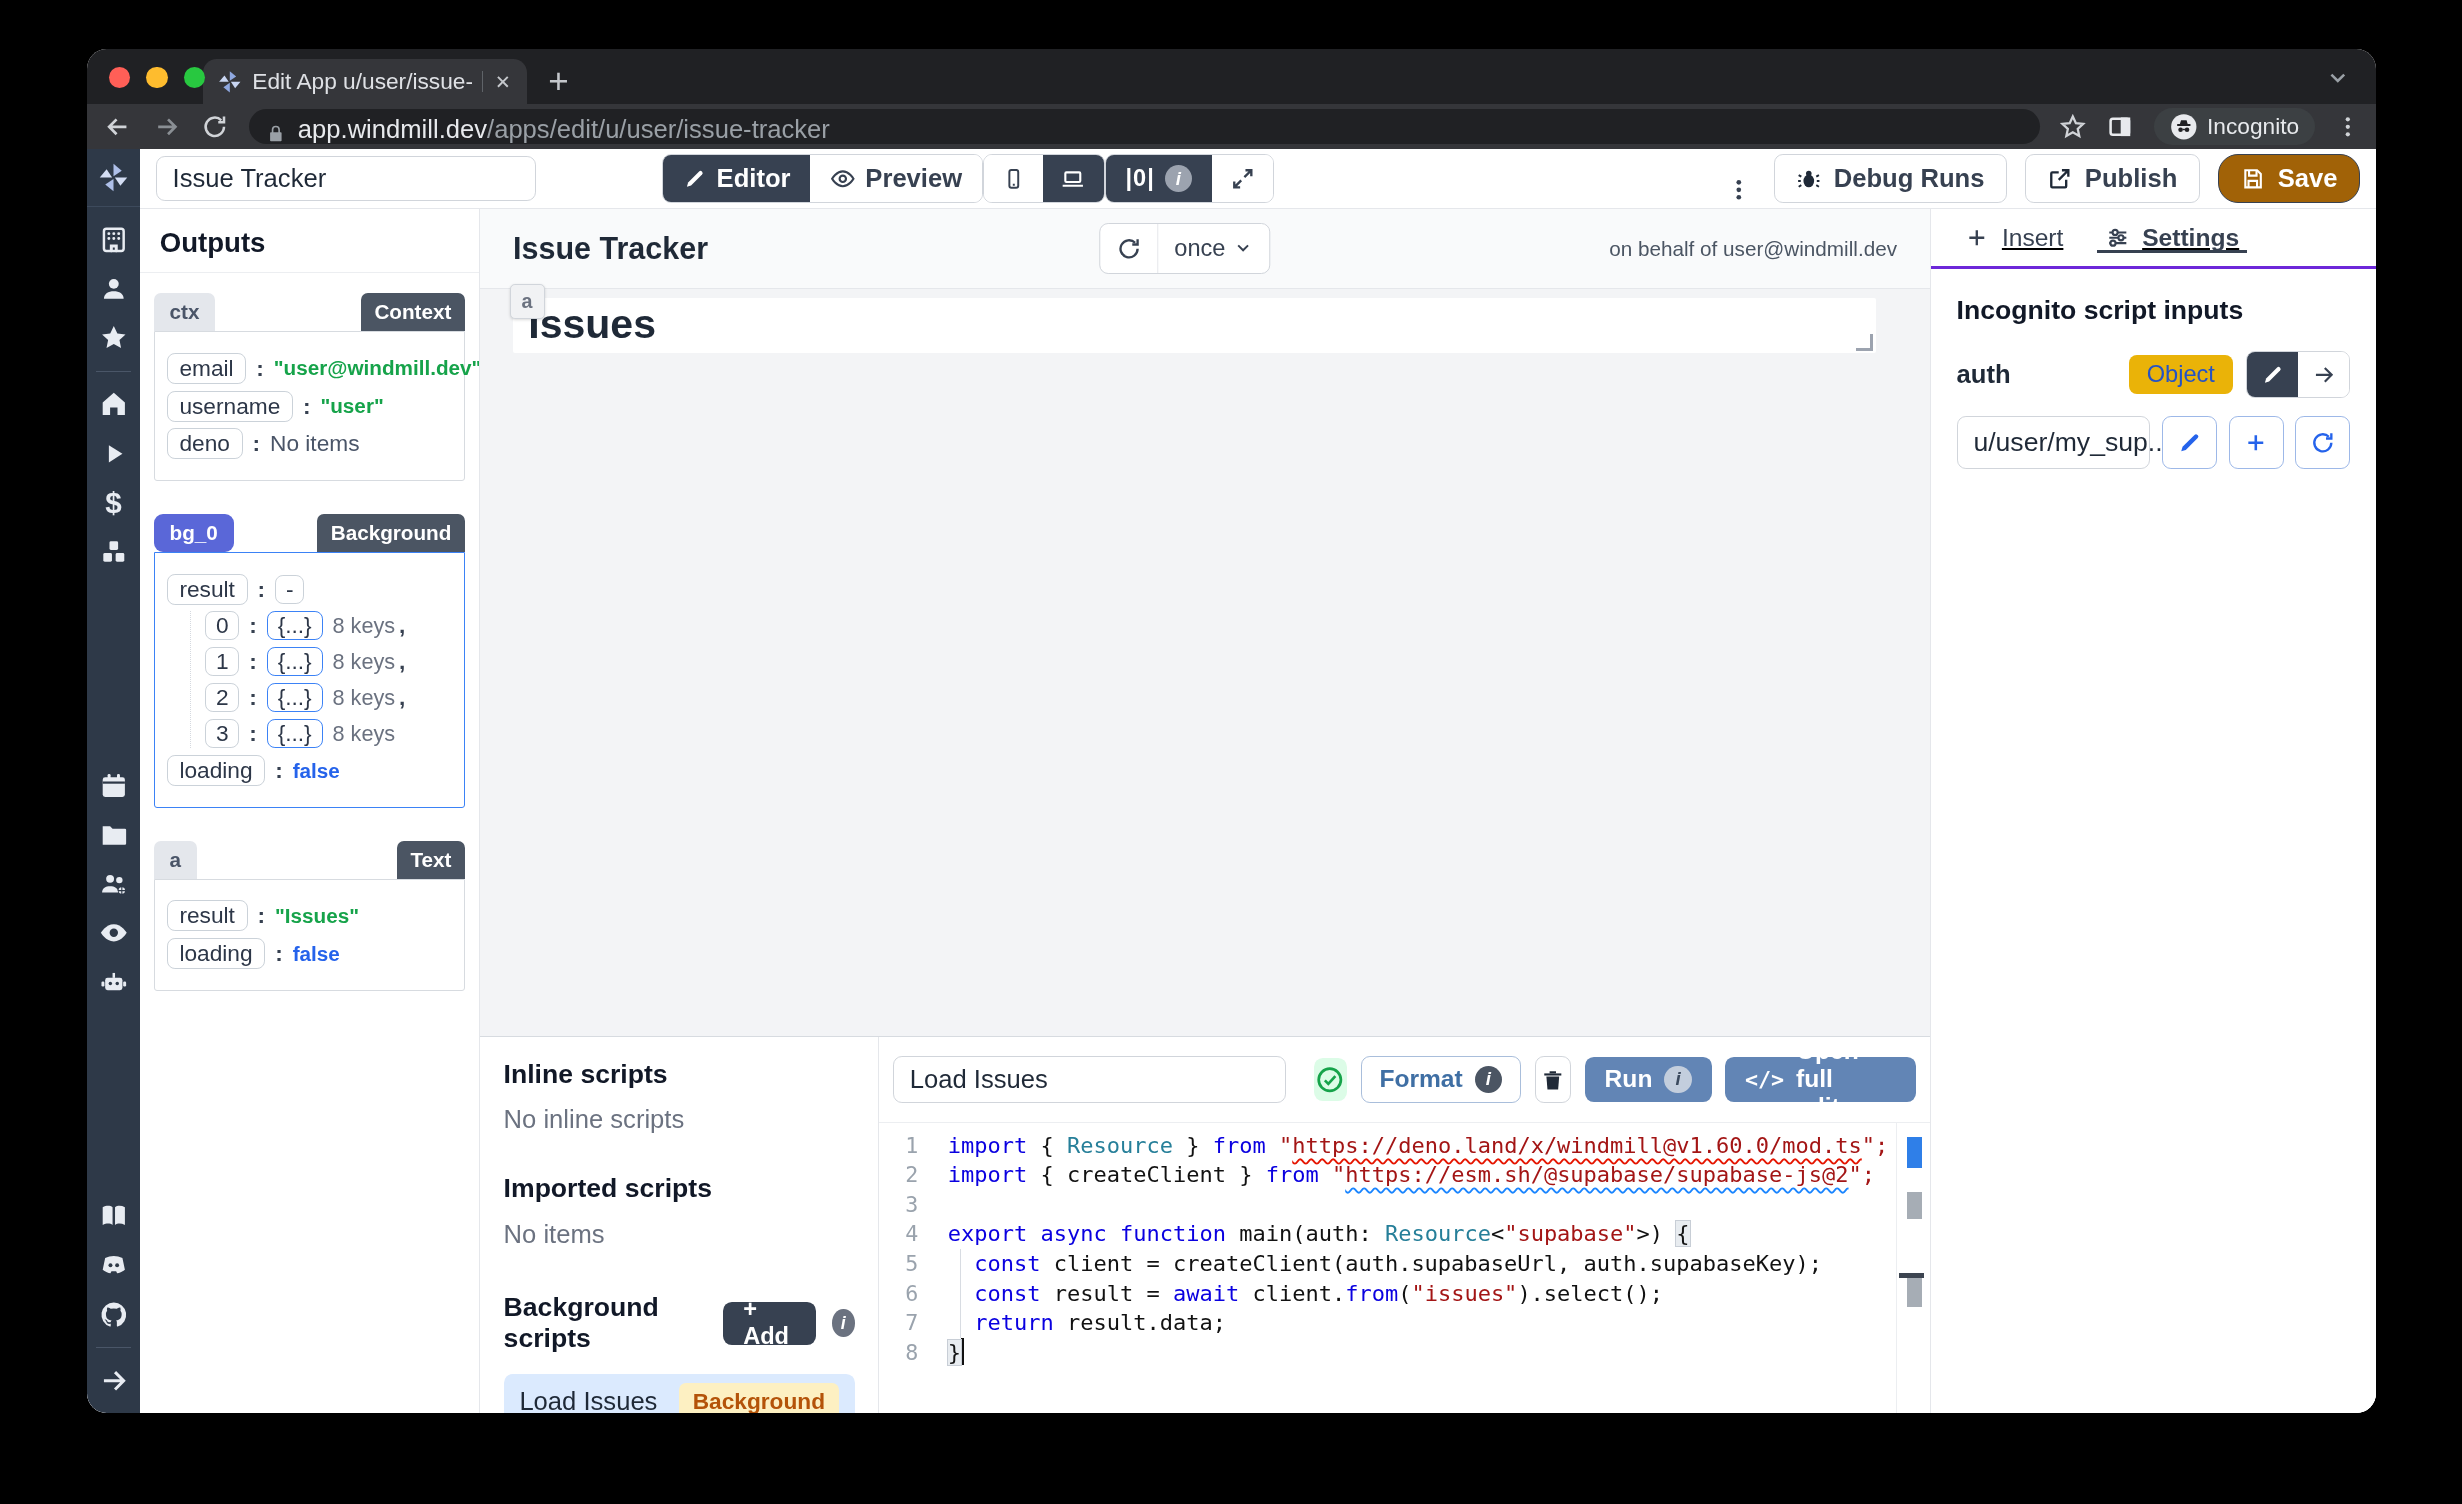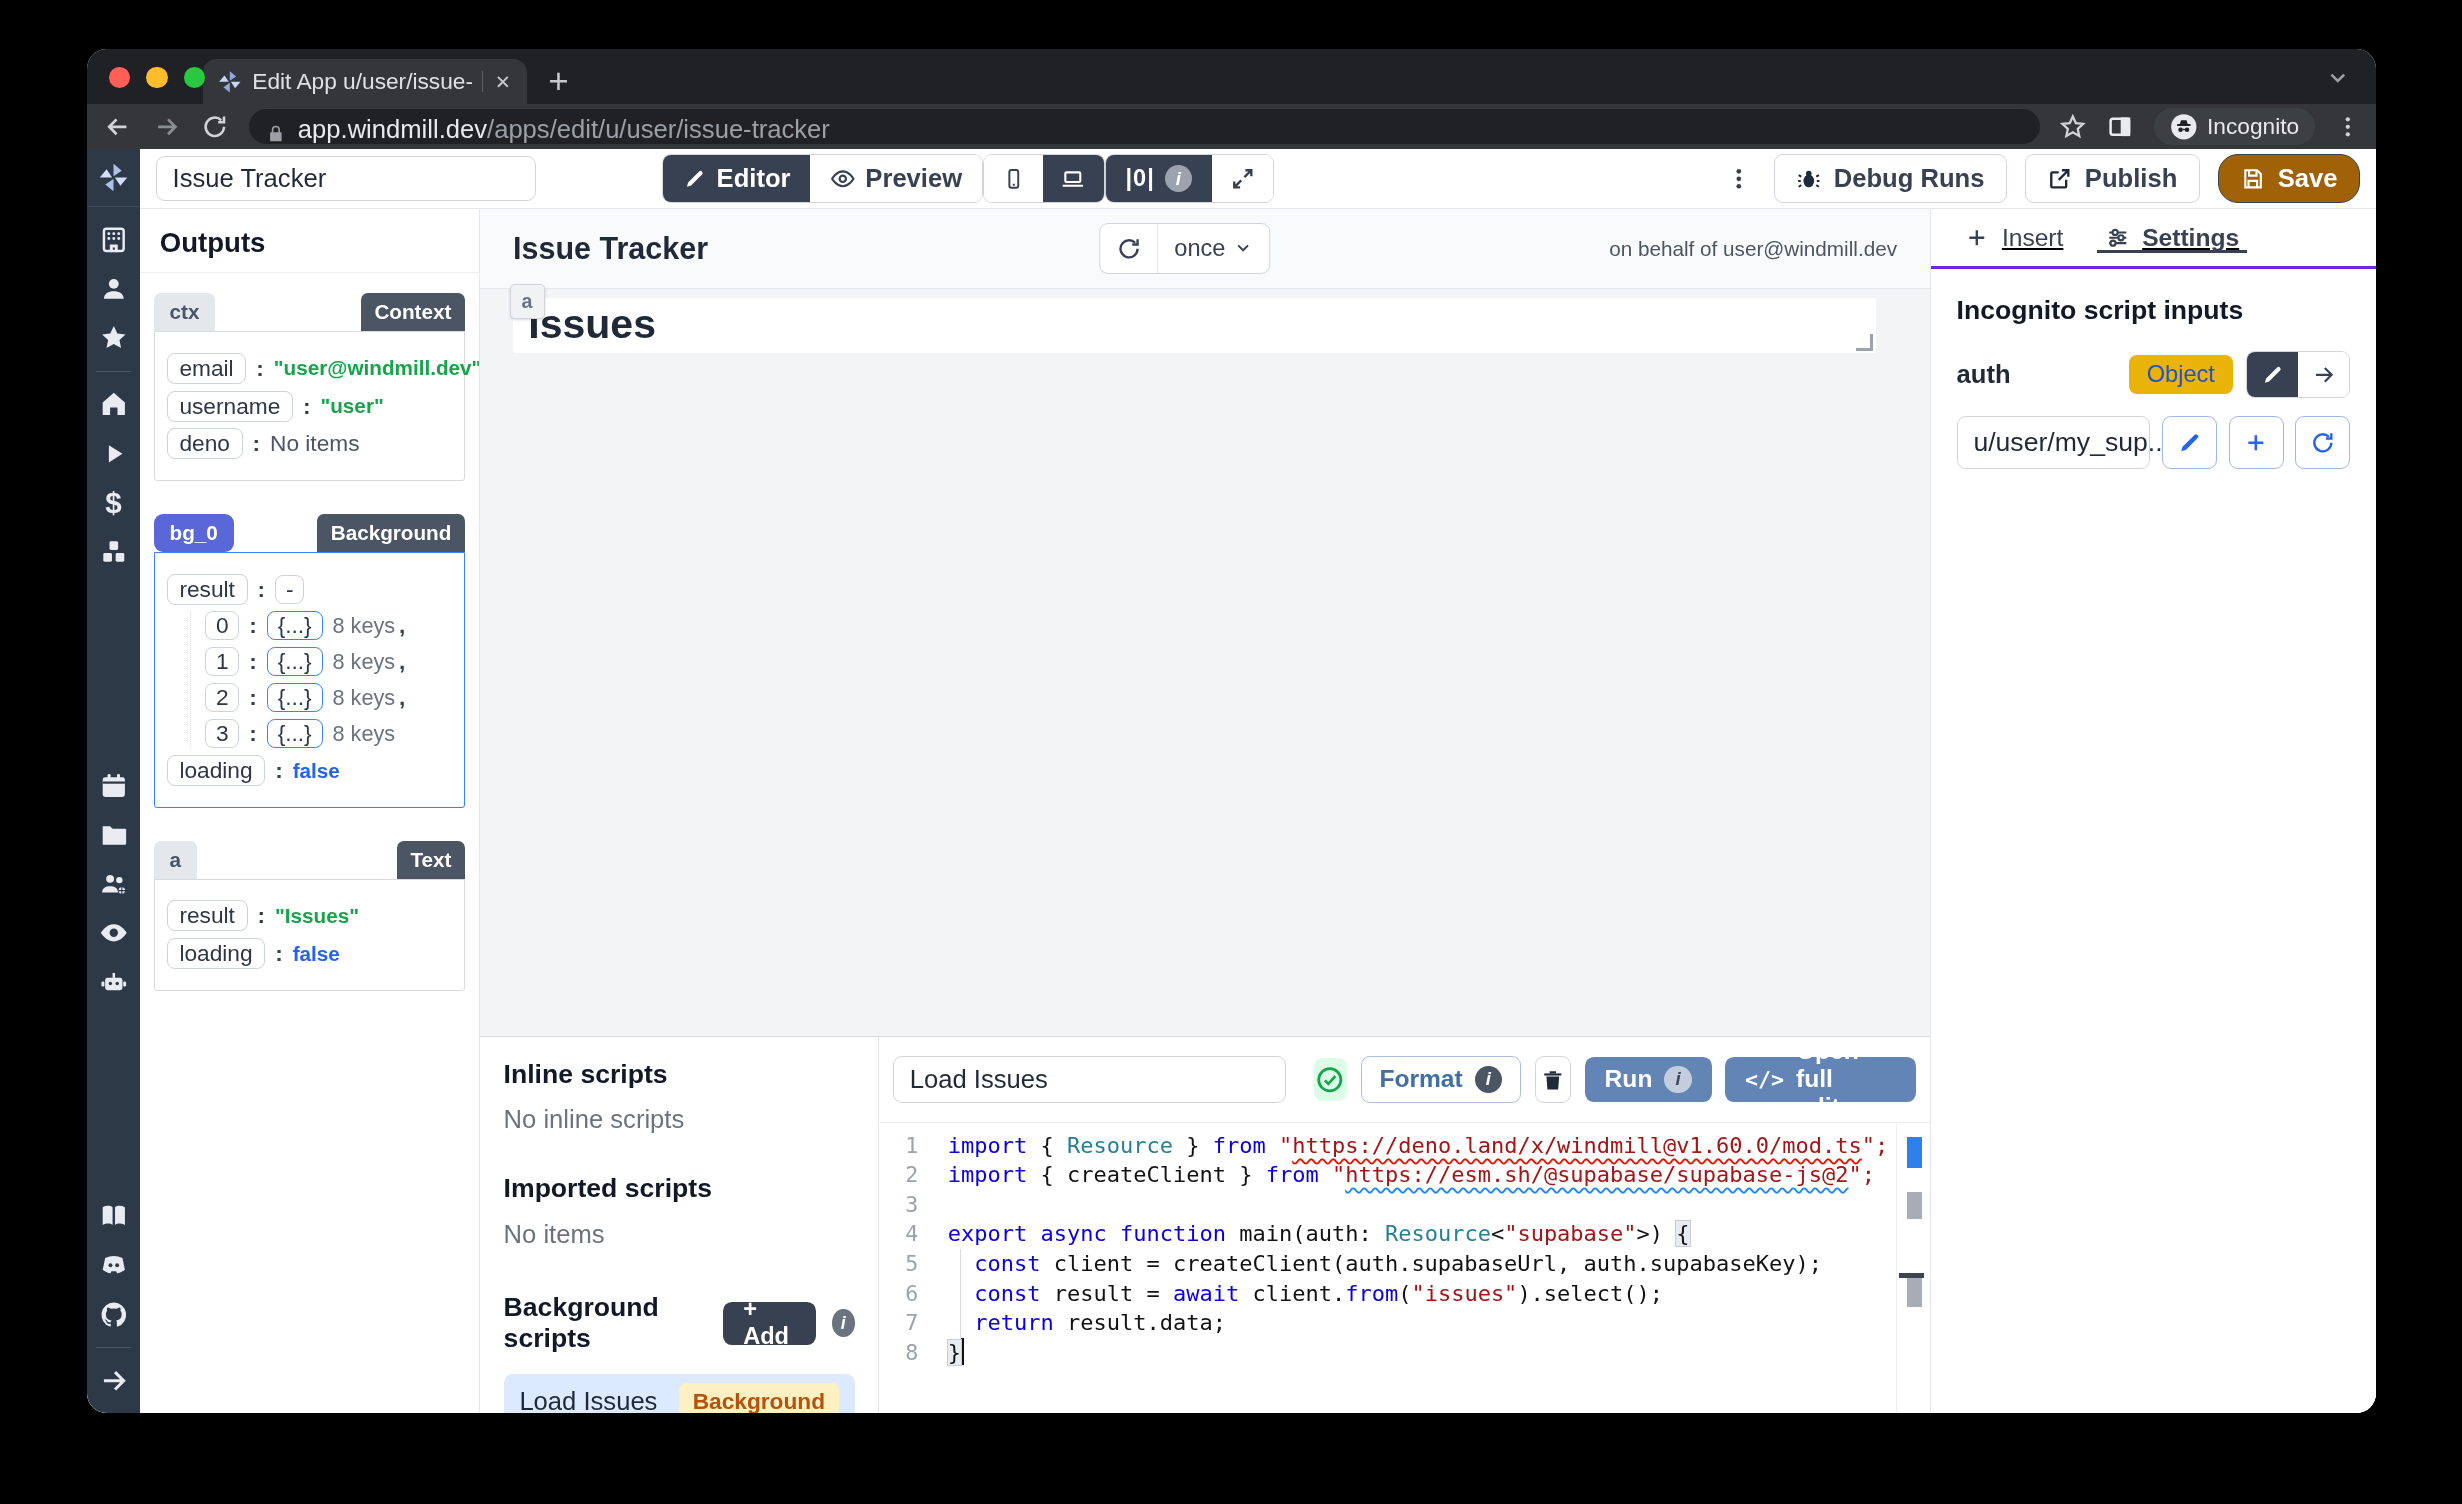--- a/index.html
+++ b/index.html
@@ -46,21 +46,21 @@
   .name-input{width:347px;height:43px;border:1.5px solid #d1d5db;border-radius:8.9px;font-size:25.6px;color:#1f2937;
     padding:0 15.8px;font-family:"Liberation Sans",sans-serif;}
   .tgroups{display:flex;align-items:center;margin-left:126px;}
   .seg{display:flex;border-radius:8.9px;overflow:hidden;border:1.5px solid #d1d5db;height:47px;}
   .seg>*{display:flex;align-items:center;gap:9.9px;padding:0 19.7px;font-size:25.6px;font-weight:700;background:#fff;color:#374151;}
   .seg .on{background:#374151;color:#fff;}
   .seg .icon-only{padding:0 17.7px;}
   .zero{font-size:23.6px;font-weight:700;letter-spacing:1px;}
   .ibadge{width:27.6px;height:27.6px;border-radius:50%;background:#9ca3af;color:#fff;font-size:18.7px;font-weight:700;
     display:flex;align-items:center;justify-content:center;font-style:italic;}
-  .right-cluster{margin-left:auto;display:flex;align-items:center;gap:17.7px;}
+  .right-cluster{margin-left:auto;display:flex;align-items:flex-end;gap:17.7px;}
   .kebab{color:#374151;padding:0 3.9px;}
   .btn{height:47px;border-radius:8.9px;border:1.5px solid #d1d5db;background:#fff;display:flex;align-items:center;
     gap:11.8px;padding:0 21.7px;font-size:25.6px;font-weight:700;color:#374151;}
   .btn.dark{background:#a16207;border-color:#374151;color:#fff;border-radius:20px;}
 
   .content{flex:1;display:flex;min-height:0;}
 
   
   .outputs{width:339px;border-right:1px solid #e5e7eb;flex:0 0 auto;display:flex;flex-direction:column;background:#fff;}
   .outputs-h{font-size:27.6px;font-weight:700;color:#111827;padding:17.7px 19.7px 13.8px;border-bottom:1px solid #eceef1;}

